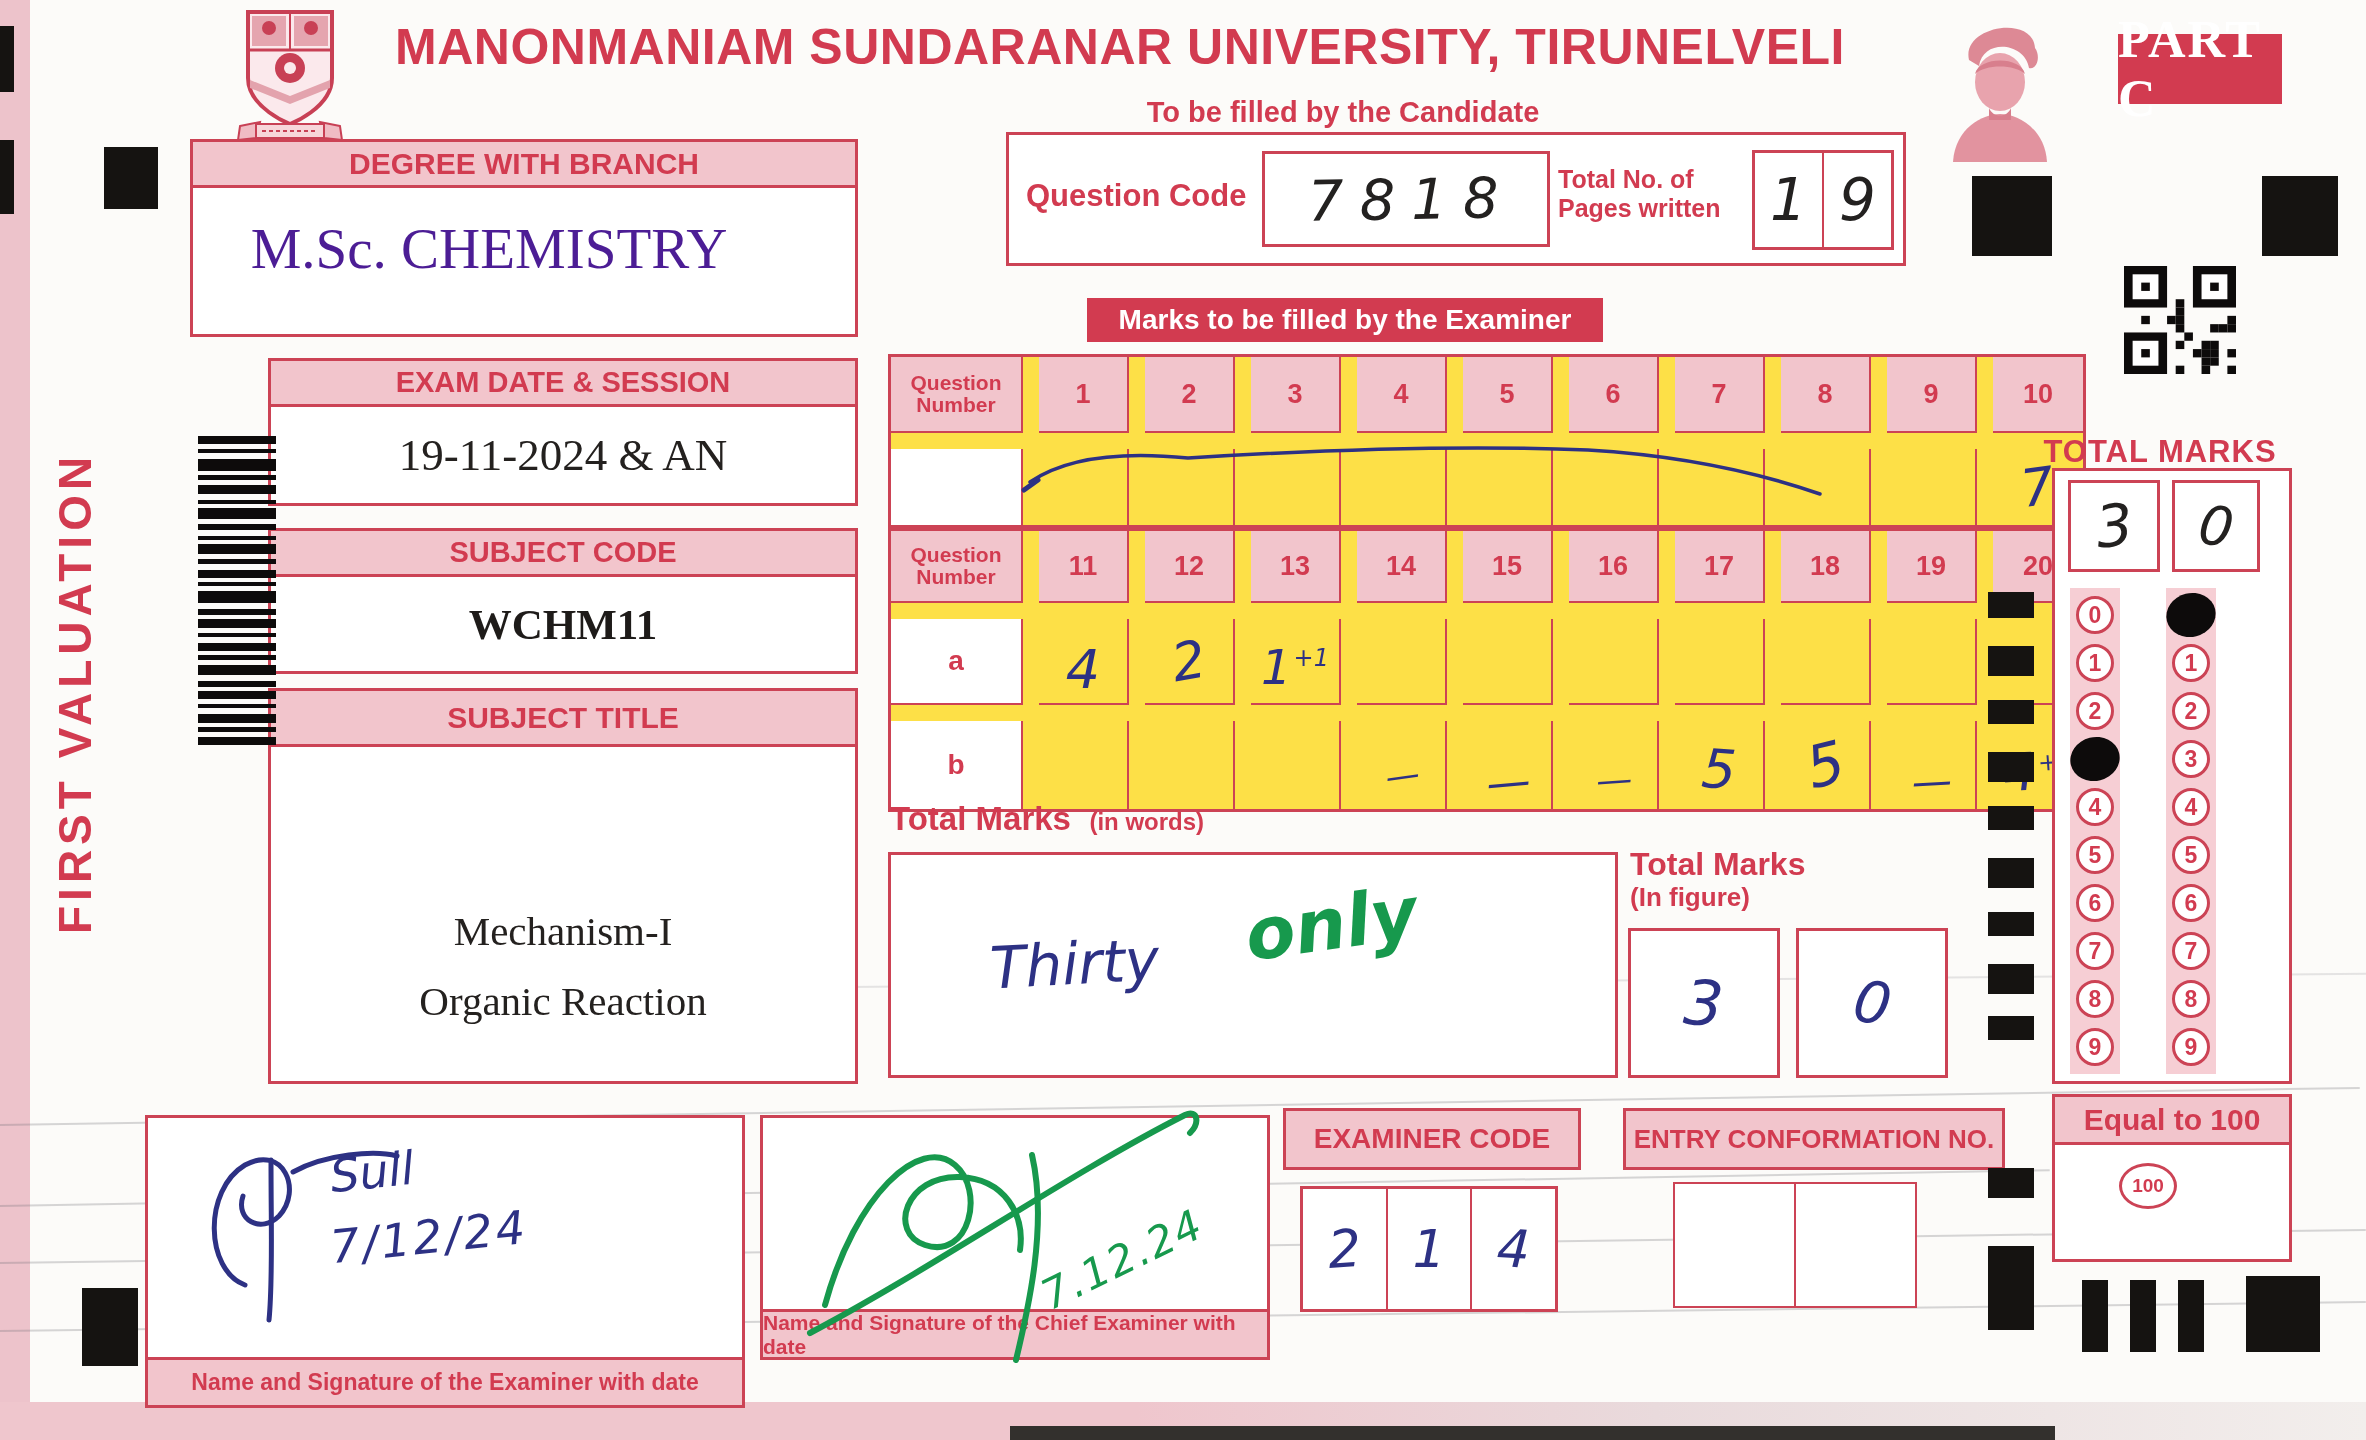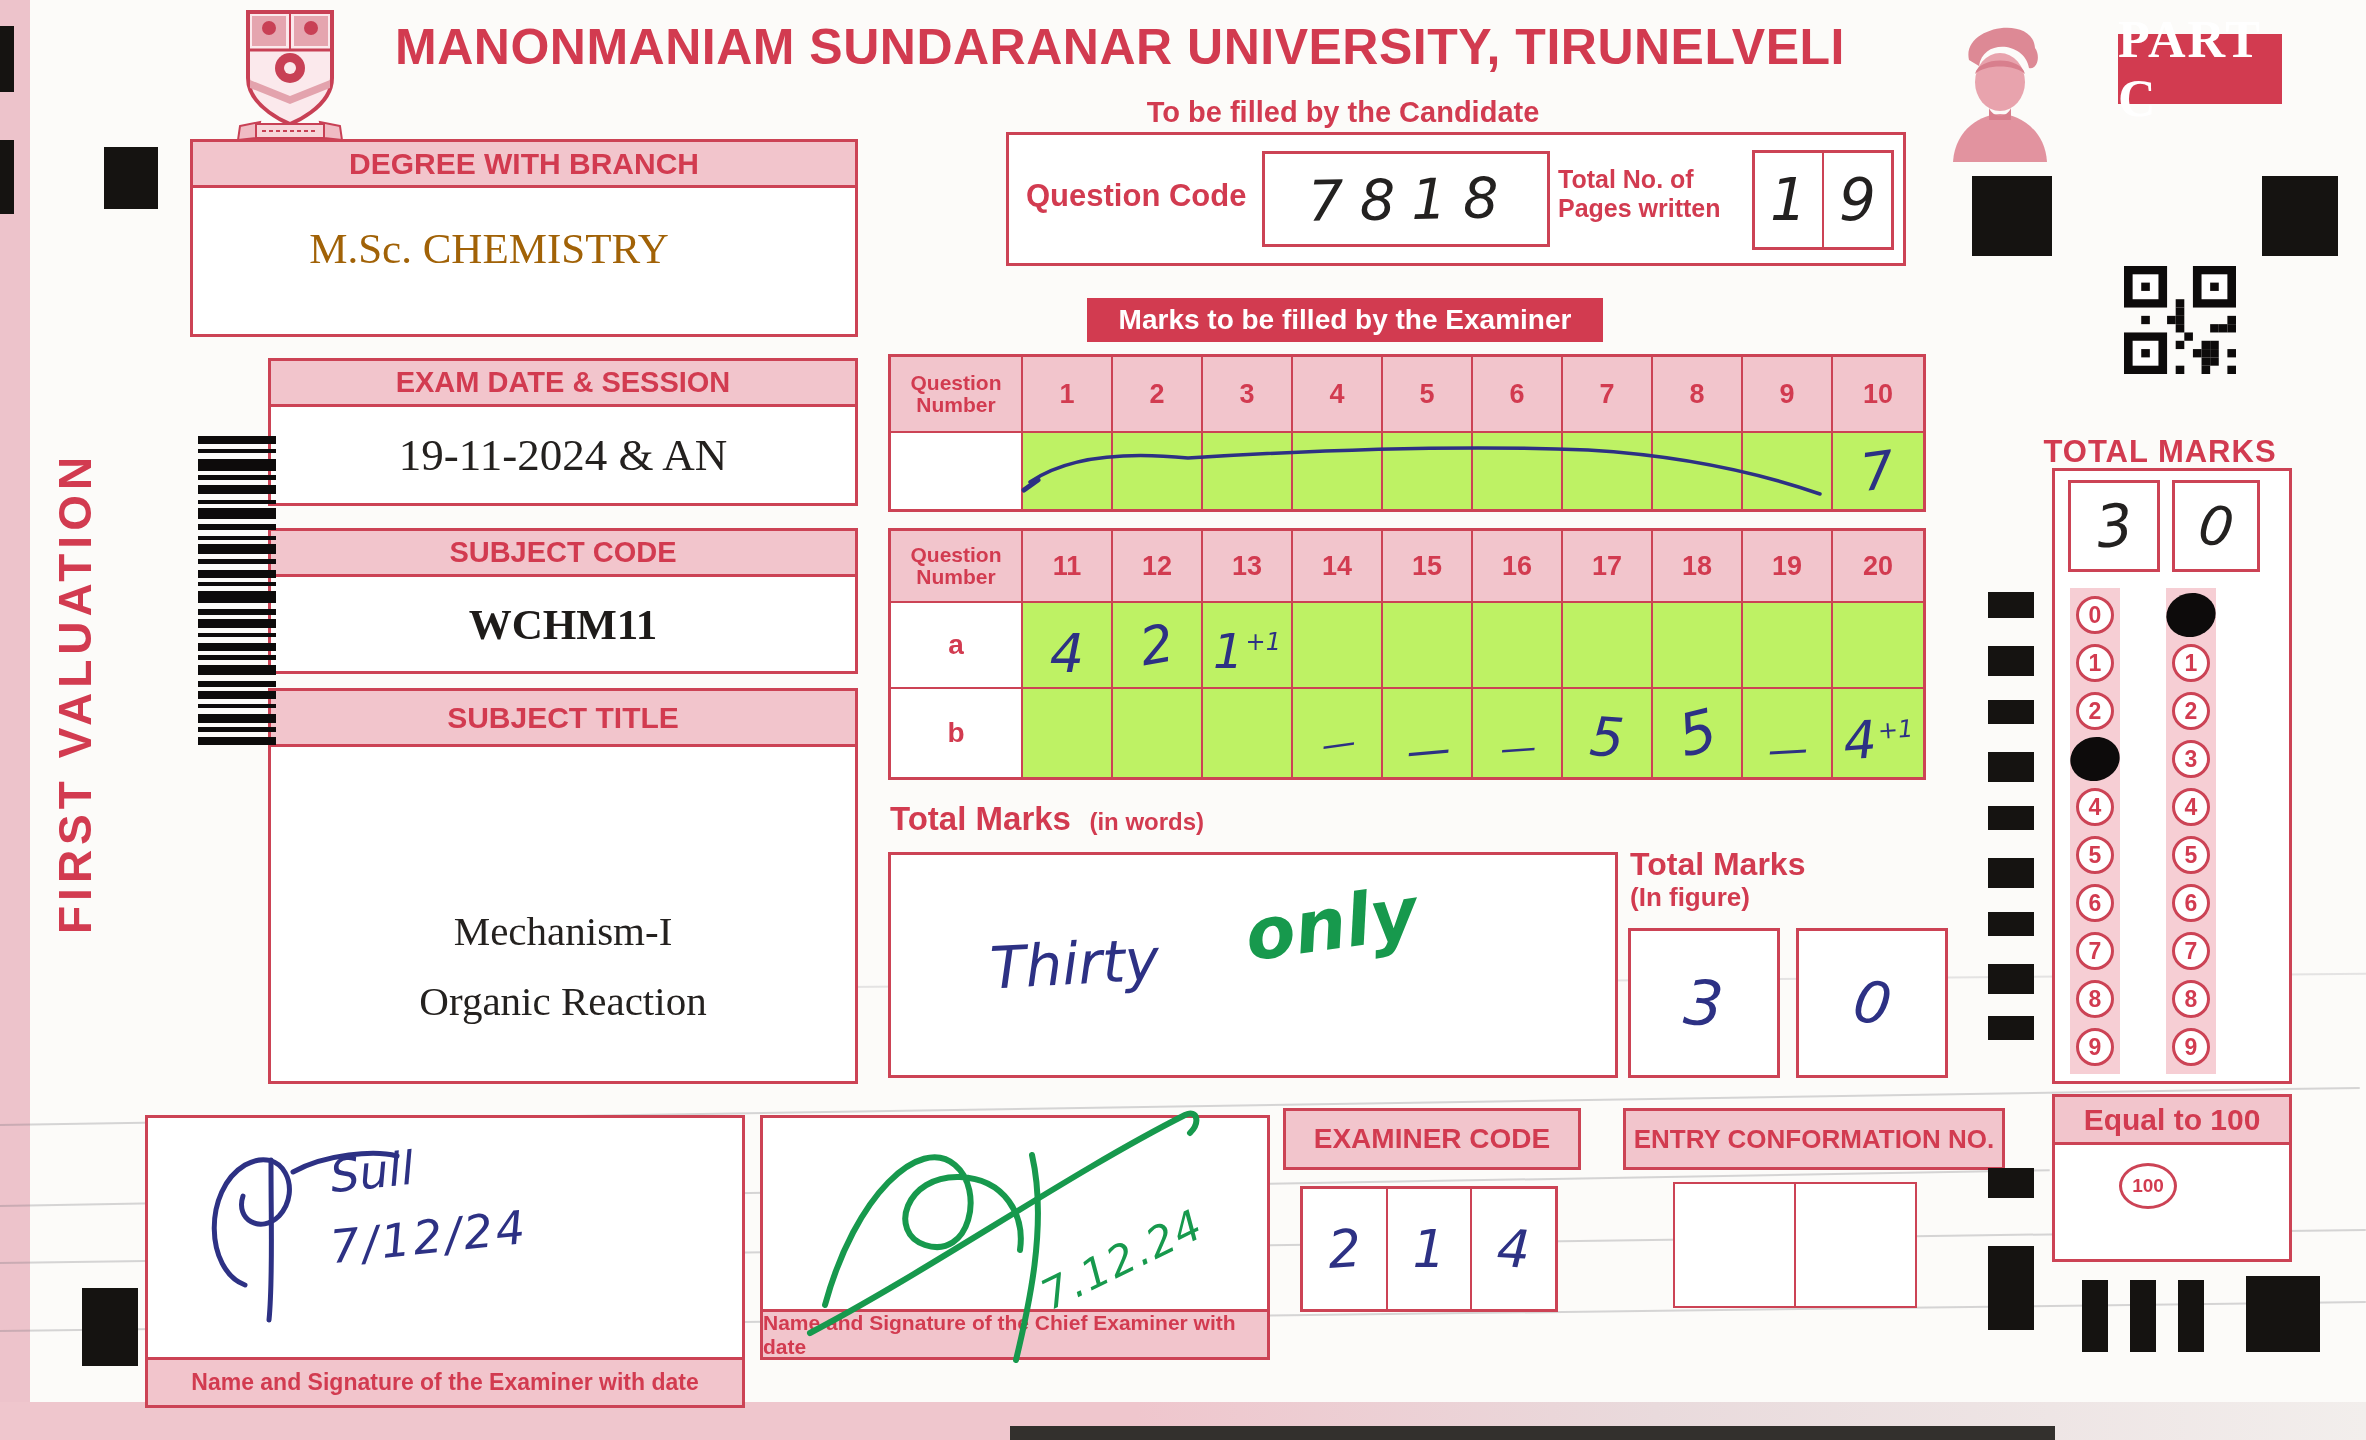--- a/index.html
+++ b/index.html
@@ -20,21 +20,21 @@
   .redtxt{color:var(--red);font-weight:bold;}
   .rbox{border:3px solid var(--redb);background:#fff;box-sizing:border-box;}
   .band{background:var(--pink);color:var(--red);font-weight:bold;display:flex;align-items:center;justify-content:center;box-sizing:border-box;}
   .blacksq{position:absolute;background:#151311;}
   .serif{font-family:"Liberation Serif", serif;}
   .ink{font-family:"DejaVu Sans", sans-serif;font-style:italic;font-weight:500;}
   .ink-blue{color:var(--ink-blue);}
   .ink-black{color:var(--ink-black);}
   .ink-green{color:var(--ink-green);}
   
-  .mtable{position:absolute;display:grid;border:3px solid var(--redb);background:#bef264;box-sizing:border-box;}
+  .mtable{position:absolute;display:grid;border:3px solid var(--redb);background:#fde047;box-sizing:border-box;gap:16px;}
   .mcell{border-right:2px solid var(--redb);border-bottom:2px solid var(--redb);display:flex;align-items:center;justify-content:center;box-sizing:border-box;position:relative;}
   .mcell.cend{border-right:none;}
   .mcell.rend{border-bottom:none;}
   .hcell{background:var(--pink);color:var(--red);font-weight:bold;font-size:27px;}
   .qhead{font-size:21px;line-height:1.05;text-align:center;}
   .rowlab{background:#fff;color:var(--red);font-weight:bold;font-size:28px;}
   .sup{font-size:24px;position:relative;top:-18px;margin-left:2px;}
   
   .strip{position:absolute;width:50px;background:#f6ced4;display:flex;flex-direction:column;justify-content:space-between;align-items:center;padding:8px 0;box-sizing:border-box;}
   .bubble{width:38px;height:38px;border-radius:50%;border:3px solid var(--redb);color:var(--red);font-weight:bold;font-size:23px;display:flex;align-items:center;justify-content:center;background:#fff;box-sizing:border-box;position:relative;}
@@ -186,21 +186,21 @@
     </svg>
 
   <div class="abs flexc" style="left:1087px;top:298px;width:516px;height:44px;background:var(--red);">
     <span style="color:#fff;font-weight:bold;font-size:28px;">Marks to be filled by the Examiner</span>
   </div>
 
   <div class="abs rbox" style="left:190px;top:139px;width:668px;height:198px;">
     <div class="band" style="height:46px;border-bottom:3px solid var(--redb);font-size:30px;">
       <span>DEGREE WITH BRANCH</span>
     </div>
-    <div class="flexc serif" style="height:120px;font-size:43px;color:#a16207;padding-right:70px;">M.Sc. CHEMISTRY</div>
+    <div class="flexc serif" style="height:120px;font-size:57px;color:#4c1d95;padding-right:70px;">M.Sc. CHEMISTRY</div>
   </div>
 
   <div class="abs rbox" style="left:268px;top:358px;width:590px;height:148px;">
     <div class="band" style="height:46px;border-bottom:3px solid var(--redb);font-size:29px;">
       <span>EXAM DATE &amp; SESSION</span>
     </div>
     <div class="flexc serif" style="height:96px;font-size:45px;color:#24211f;">19-11-2024 &amp; AN</div>
   </div>
 
   <div class="abs rbox" style="left:268px;top:528px;width:590px;height:146px;">

